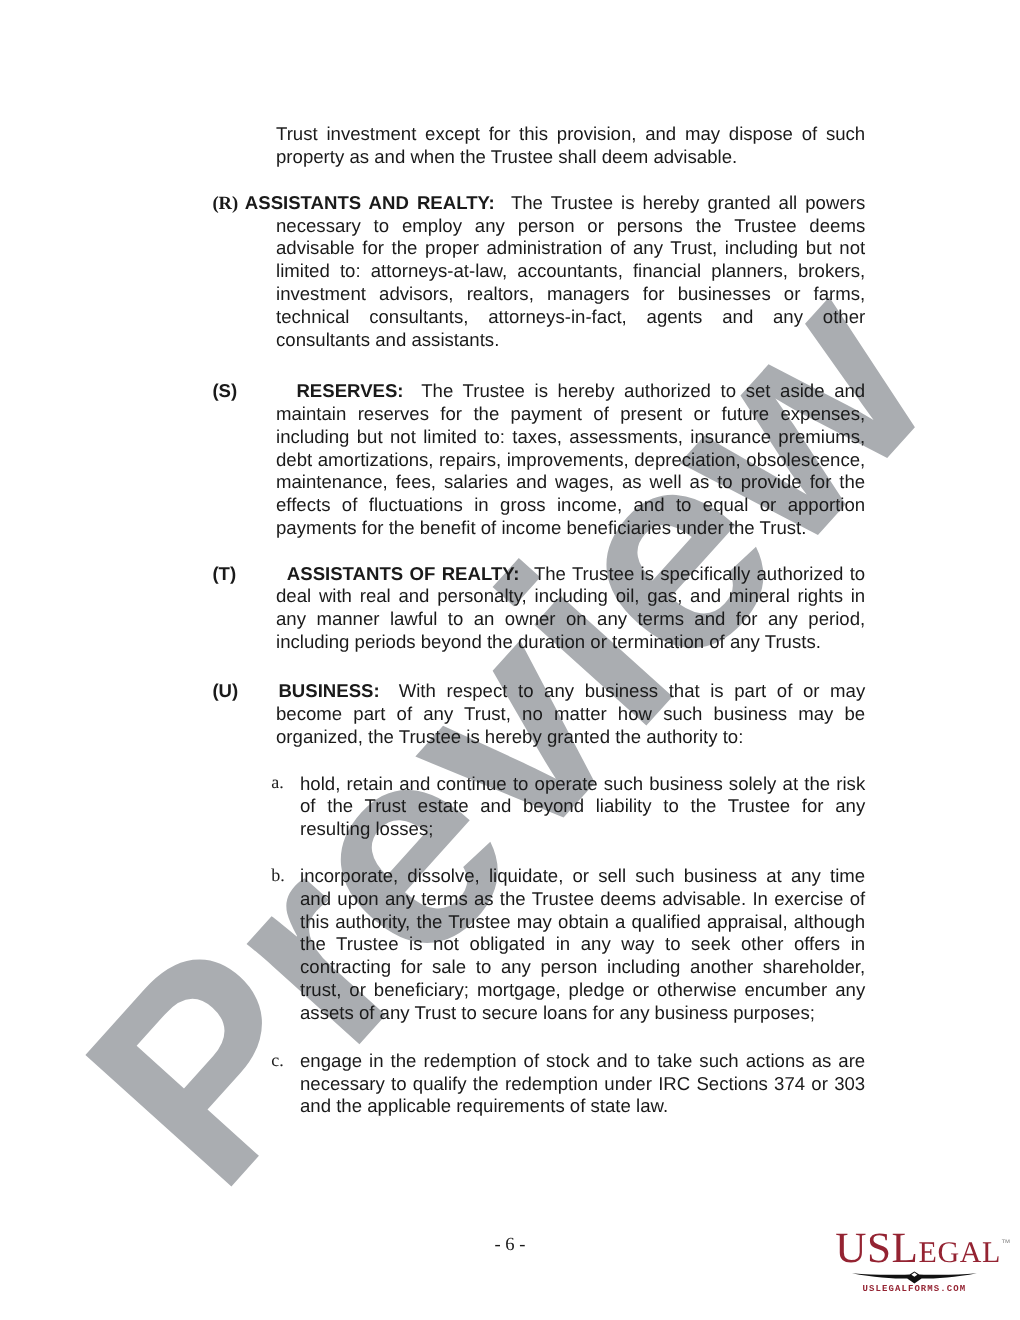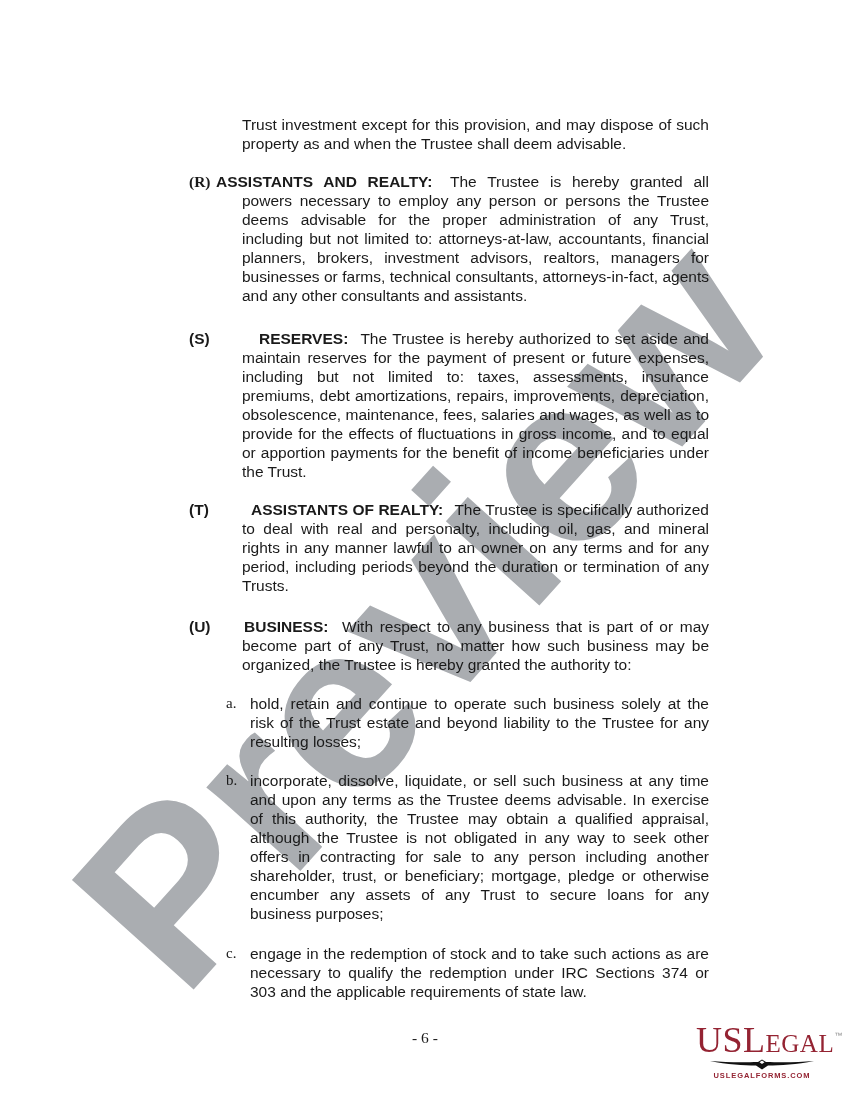--- a/index.html
+++ b/index.html
@@ -36,21 +36,21 @@
     left: 226px;
     top: 99px;
     width: 499px;
     z-index: 1;
     font-size: 15.5px;
     line-height: 19px;
   }
   .jp {
     text-align: justify;
     hyphens: none;
-    margin: 16px;
+    margin: 4px;
   }
   .serif { font-family: "Liberation Serif", serif; }
   .section { position: relative; }
   .sec-label {
     position: absolute;
     left: -53px;
     top: 0;
     font-weight: bold;
     text-indent: 0;
   }
@@ -170,16 +170,16 @@
   <div class="page-number">- 6 -</div>
 
   <div class="logo">
     <div class="logo-line">
       <span class="logo-name" style="color: rgb(148, 35, 50);">USLegal</span><span class="logo-tm">™</span>
     </div>
     <svg class="eagle" viewBox="0 0 212 22" preserveAspectRatio="none" aria-hidden="true">
       <path d="M106 1 L98 6 C70 7 34 7 2 4 C36 11 70 13 94 13 L106 21 L118 13 C142 13 176 11 210 4 C178 7 142 7 114 6 Z" fill="#111111"></path>
       <path d="M106 3 L101 6.5 L106 10 L111 6.5 Z" fill="#ffffff"></path>
     </svg>
-    <div class="logo-tagline" style="color: rgb(148, 35, 50);">USLEGALFORMS.COM</div>
+    <div class="logo-tagline" style="color: rgb(148, 35, 50); font-family: Liberation Mono, monospace;">USLEGALFORMS.COM</div>
   </div>
 
 </div>
 
 </body></html>

